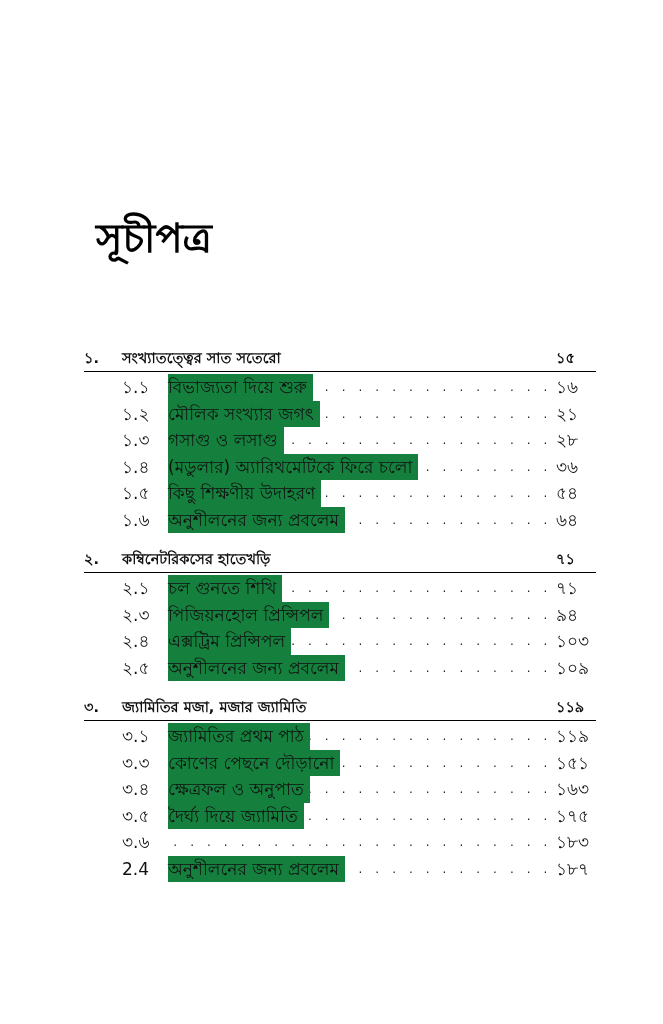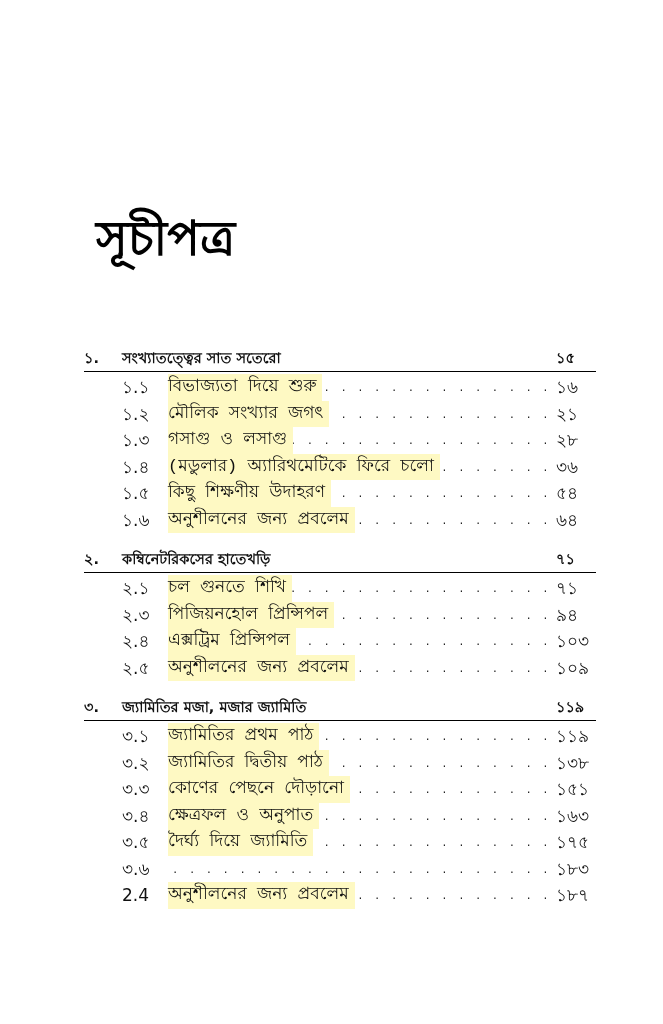--- a/index.html
+++ b/index.html
@@ -12,21 +12,21 @@
     height: 1024px;
     position: relative;
     overflow: hidden;
     font-family: "DejaVu Sans", "Liberation Sans", sans-serif;
     color: #111111;
   }
   .page-title {
     position: absolute;
     left: 96px;
     top: 208px;
-    font-size: 48px;
+    font-size: 40px;
     font-weight: bold;
     line-height: 60px;
     margin: 0;
     color: #000;
   }
   .toc {
     position: absolute;
     left: 84px;
     top: 346px;
     width: 512px;
@@ -66,22 +66,21 @@
   .sec-row {
     padding-left: 38px;
   }
   .sec-num {
     width: 46px;
     flex: 0 0 46px;
   }
   .sec-title {
     flex: 0 0 auto;
     padding-right: 6px;
-    background: #fef9c3;
-    font-family: Liberation Mono, monospace;
+    background: #15803d;
   }
   .leader {
     flex: 1 1 auto;
     overflow: hidden;
     height: 26px;
     position: relative;
   }
   .leader::before {
     content: ". . . . . . . . . . . . . . . . . . . . . . . . . . . . . . . . . . . . . . . . . . . . . . . . . . . . . . . . . . . . . . . . . . . . . . . .";
     position: absolute;
@@ -182,26 +181,20 @@
       <span class="chapter-title">জ্যামিতির মজা, মজার জ্যামিতি</span>
       <span class="page-num">১১৯</span>
     </div>
     <div class="row sec-row">
       <span class="sec-num">৩.১</span>
       <span class="sec-title">জ্যামিতির প্রথম পাঠ</span>
       <span class="leader"></span>
       <span class="page-num">১১৯</span>
     </div>
     <div class="row sec-row">
-      <span class="sec-num">৩.২</span>
-      <span class="sec-title">জ্যামিতির দ্বিতীয় পাঠ</span>
-      <span class="leader"></span>
-      <span class="page-num">১৩৮</span>
-    </div>
-    <div class="row sec-row">
       <span class="sec-num">৩.৩</span>
       <span class="sec-title">কোণের পেছনে দৌড়ানো</span>
       <span class="leader"></span>
       <span class="page-num">১৫১</span>
     </div>
     <div class="row sec-row">
       <span class="sec-num">৩.৪</span>
       <span class="sec-title">ক্ষেত্রফল ও অনুপাত</span>
       <span class="leader"></span>
       <span class="page-num">১৬৩</span>

